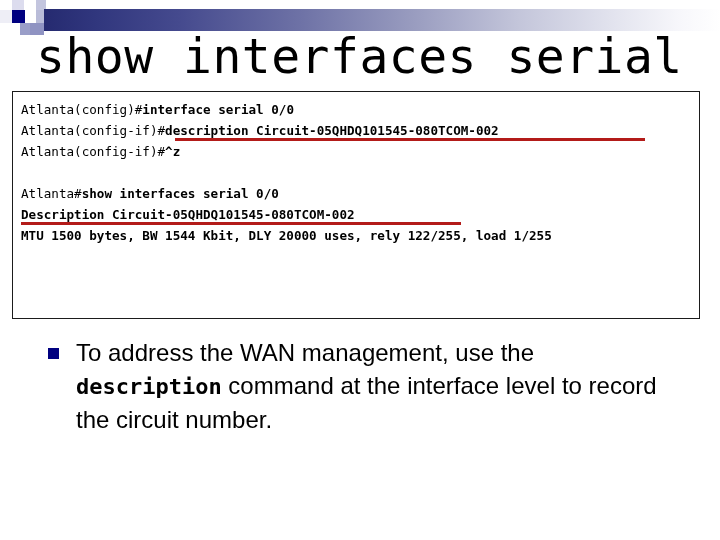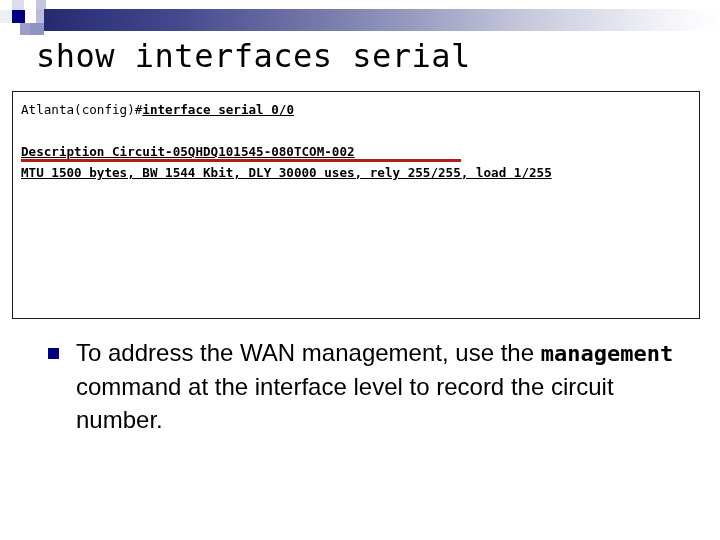--- a/index.html
+++ b/index.html
@@ -44,21 +44,21 @@
       #ffffff 100%);
   }
 
   
   #page-title {
     position: absolute;
     left: 36px;
     top: 33px;
     width: 660px;
     font-family: "DejaVu Sans Mono", "Liberation Mono", monospace;
-    font-size: 32px;
+    font-size: 48px;
     line-height: 46px;
     color: #000000;
     letter-spacing: 0.5px;
     white-space: pre;
   }
 
   
   #code-box {
     position: absolute;
     left: 12px;
@@ -78,21 +78,21 @@
     line-height: 21px;
     color: #000000;
     white-space: pre;
     position: relative;
     display: block;
   }
   .code-line.blank {
     height: 21px;
   }
   .seg-plain { font-weight: normal; margin-top: 12px; }
-  .seg-bold  { font-weight: bold; text-decoration: underline; }
+  .seg-bold  { font-weight: bold; }
   .underline-red {
     position: absolute;
     height: 3px;
     background: #b31b19;
     bottom: 0px;
   }
 
   
   #bullet-block {
     position: absolute;
@@ -141,24 +141,27 @@
       <div class="decor-square" style="left: 30px; top: 23px; width: 14px; height: 12px; background: rgb(143, 147, 194);"></div>
     </div>
   <div id="gradient-bar"></div>
 </div>
 
 <div id="page-title">show interfaces serial</div>
 
 <div id="code-box" style="border-color: rgb(27, 27, 27);">
   <div class="code-inner" id="code-inner">
       <div class="code-line"><span class="seg-plain">Atlanta(config)#</span><span class="seg-bold">interface serial 0/0</span></div>
+      <div class="code-line"><span class="seg-plain">Atlanta(config-if)#</span><span class="seg-bold">description Circuit-05QHDQ101545-080TCOM-002</span><div class="underline-red" style="left: 154px; width: 470px; background: rgb(179, 27, 25);"></div></div>
+      <div class="code-line"><span class="seg-plain">Atlanta(config-if)#</span><span class="seg-bold">^z</span></div>
       <div class="code-line blank"></div>
+      <div class="code-line"><span class="seg-plain">Atlanta#</span><span class="seg-bold">show interfaces serial 0/0</span></div>
       <div class="code-line"><span class="seg-bold">Description Circuit-05QHDQ101545-080TCOM-002</span><div class="underline-red" style="left: 0px; width: 440px; background: rgb(179, 27, 25);"></div></div>
-      <div class="code-line"><span class="seg-bold">MTU 1500 bytes, BW 1544 Kbit, DLY 30000 uses, rely 255/255, load 1/255</span></div>
+      <div class="code-line"><span class="seg-bold">MTU 1500 bytes, BW 1544 Kbit, DLY 20000 uses, rely 122/255, load 1/255</span></div>
     </div>
 </div>
 
 <div id="bullet-block">
   <div id="bullet-marker" style="background: rgb(0, 0, 128);"></div>
   <div id="bullet-text">
-    <span>To address the WAN management, use the </span><span class="mono-bold">management</span><span> command at the interface level to record the circuit number.</span>
+    <span>To address the WAN management, use the </span><span class="mono-bold">description</span><span> command at the interface level to record the circuit number.</span>
   </div>
 </div>
 
 </body></html>

